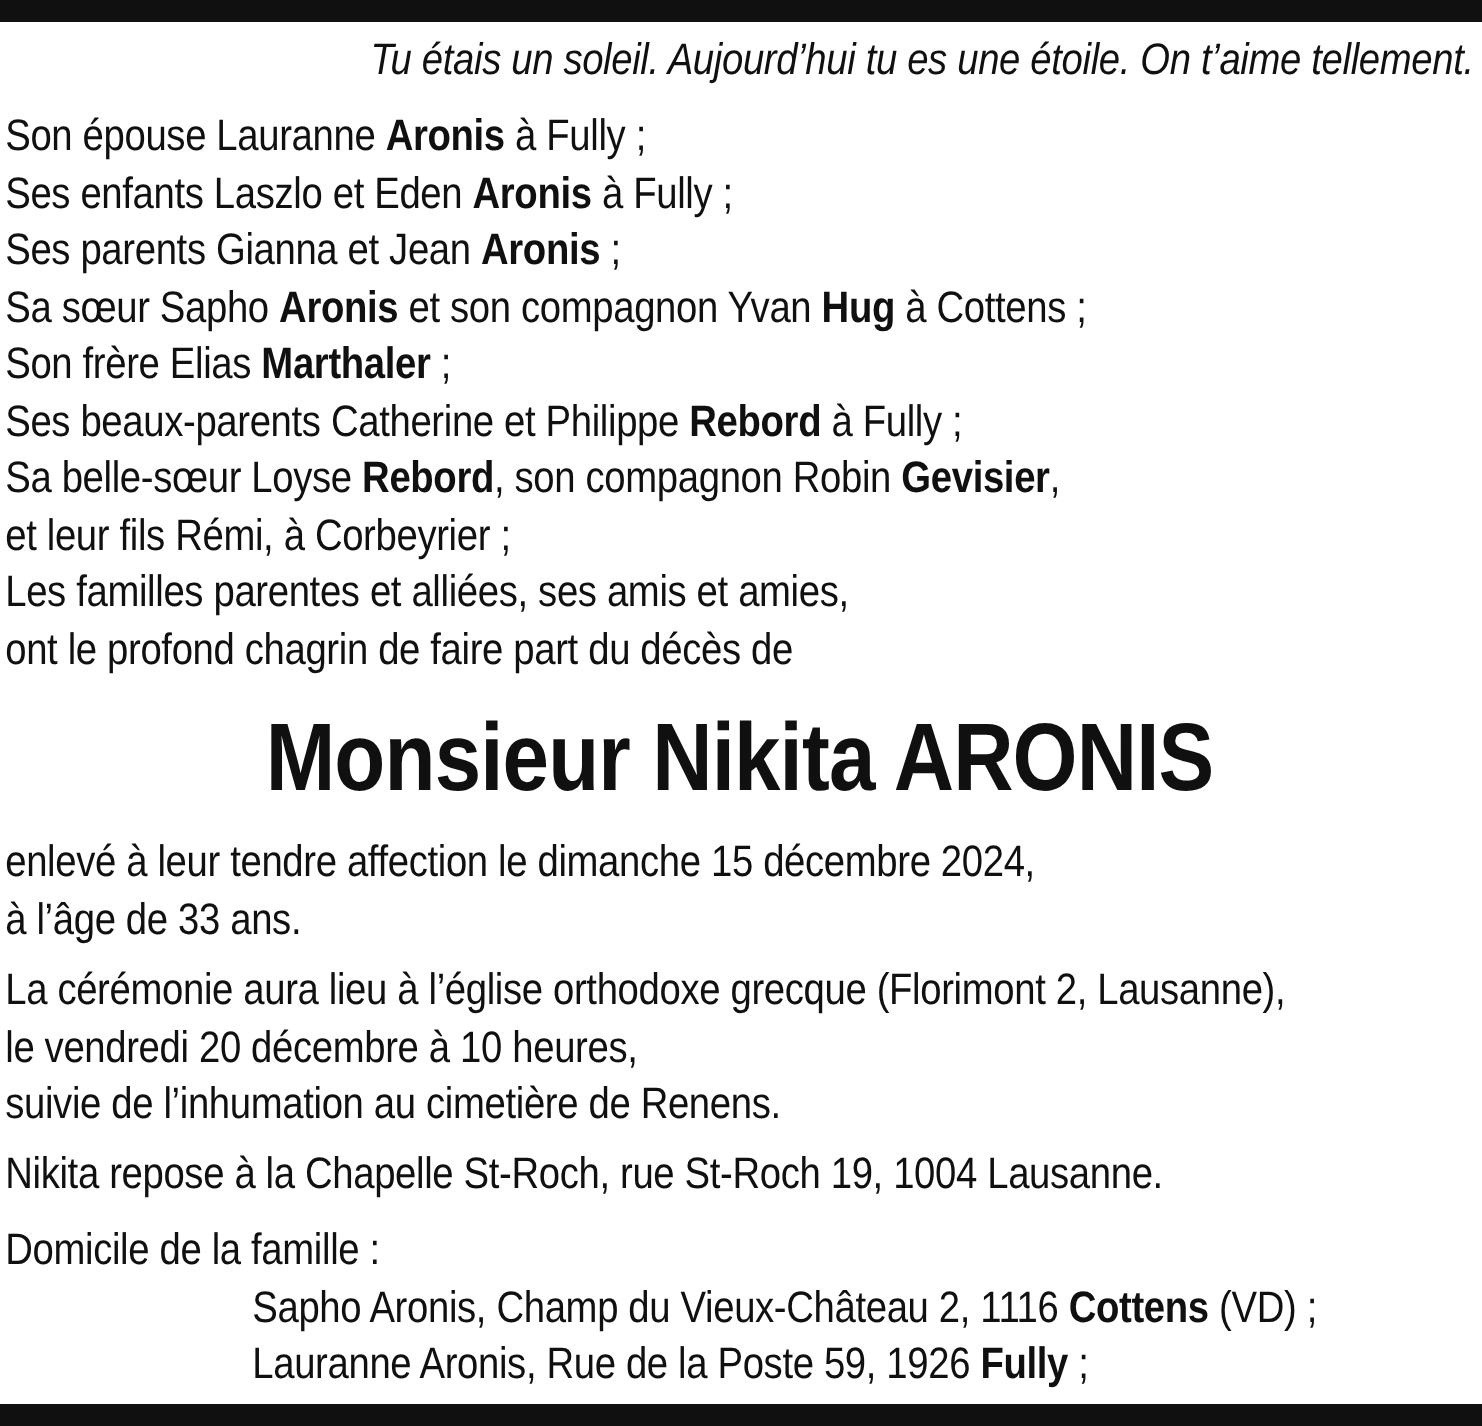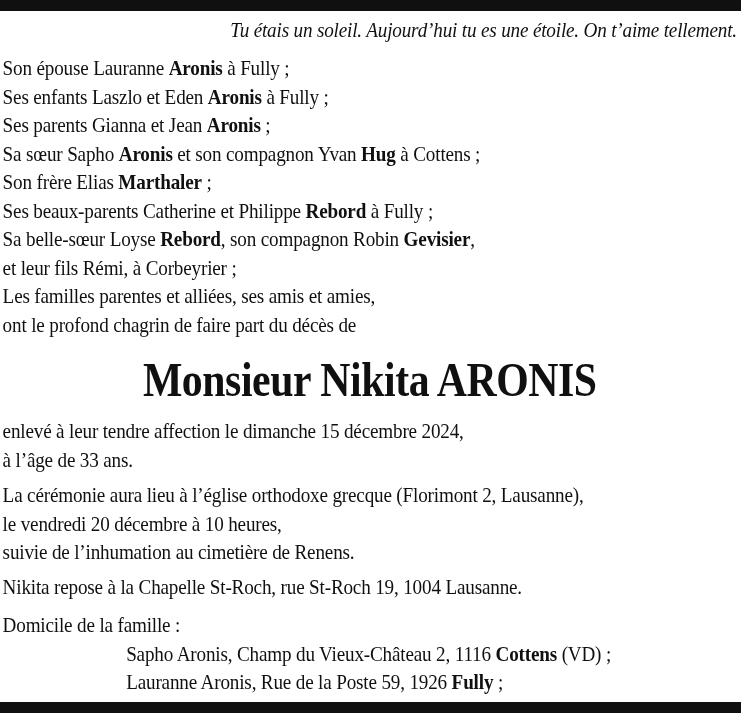--- a/index.html
+++ b/index.html
@@ -7,21 +7,21 @@
     width: 741px;
     height: 713px;
     background: var(--page_bg, #ffffff);
     overflow: hidden;
   }
   .page {
     position: relative;
     width: 741px;
     height: 651px;
     background: var(--page_bg, #ffffff);
-    font-family: Liberation Serif, serif;
+    font-family: Liberation Sans, sans-serif;
     color: var(--text, #101010);
   }
   .bar {
     position: absolute;
     left: 0;
     width: 741px;
     height: 11px;
     background: var(--bar, #101010);
   }
   .bar.top { top: 0; }

